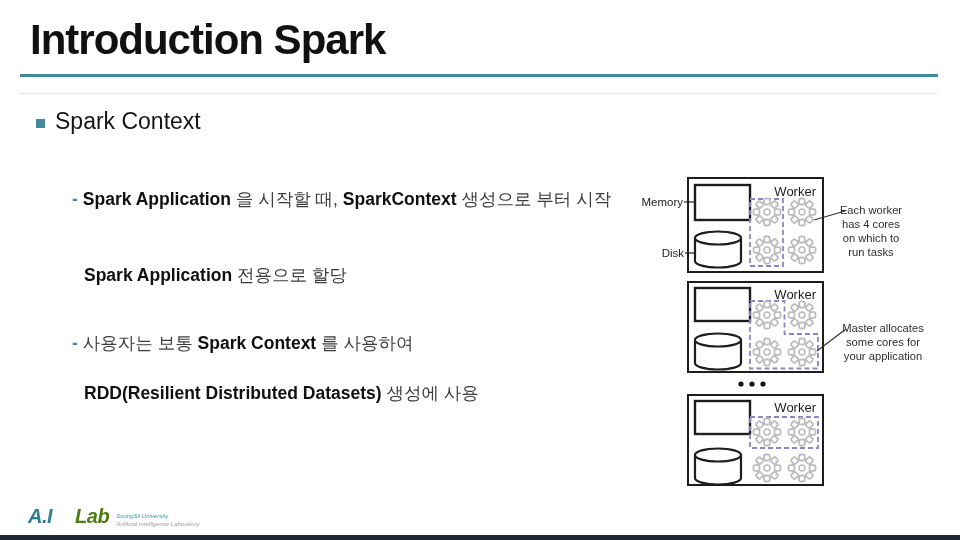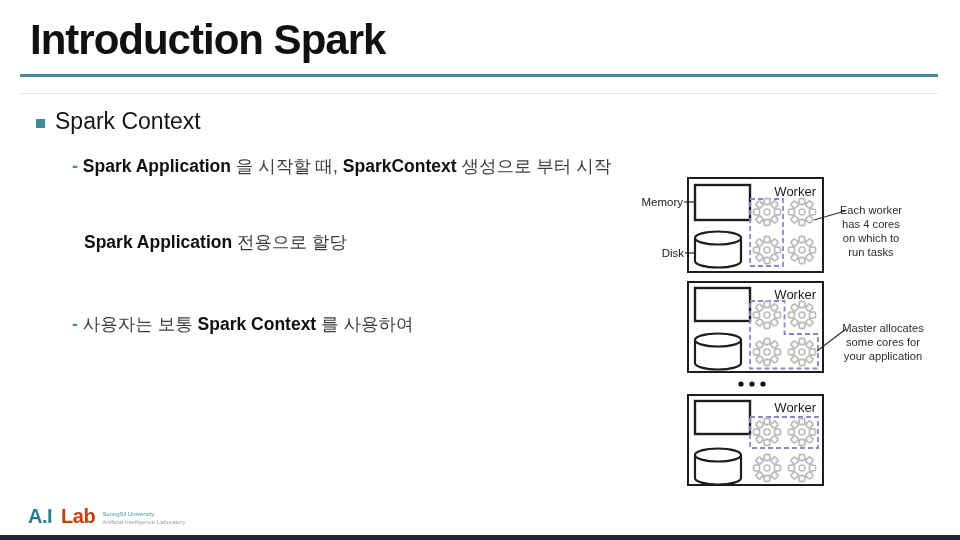--- a/index.html
+++ b/index.html
@@ -10,31 +10,31 @@
   .title{
     position:absolute;left:30px;top:16px;margin:0;
     font-size:42px;font-weight:bold;letter-spacing:-1px;color:#111;
   }
   .rule-teal{position:absolute;left:20px;top:74px;width:918px;height:3px;background:#43889c;}
   .rule-faint{position:absolute;left:20px;top:93px;width:918px;height:1px;background:#ddc9ce;opacity:.5;}
   .section{position:absolute;left:36px;top:108px;display:flex;align-items:center;}
   .section .sq{width:9px;height:9px;background:#43889c;margin-right:10px;margin-top:3px;flex:0 0 auto;}
   .section .txt{font-size:23px;color:#151515;}
   .bullet{
-    position:absolute;left:72px;white-space:pre;font-size:17.5px;line-height:22px;color:#3c3c3c;
+    position:absolute;left:72px;white-space:pre;font-size:17.5px;line-height:22px;color:#3c3c3c;margin-top:33px;
   }
   .bullet.cont{left:84px;text-align:center;}
   .dash{color:#43889c;font-weight:bold;padding-right:5px;}
   .en{font-weight:bold;color:#101010;}
   .ko{color:#3c3c3c;}
   svg text{font-family:"Liberation Sans",sans-serif;}
   .diagram{position:absolute;left:0;top:0;pointer-events:none;}
-  .logo{position:absolute;left:28px;top:505px;display:flex;align-items:center;}
+  .logo{position:absolute;left:28px;top:505px;display:flex;align-items:flex-end;font-style:italic;}
   .logo-ai{font-size:20px;font-weight:bold;color:#2e7d92;letter-spacing:-.5px;}
-  .logo-lab{font-size:20px;font-weight:bold;color:#c2410c;margin-left:9px;letter-spacing:-.5px;}
+  .logo-lab{font-size:20px;font-weight:bold;color:#4d7c0f;margin-left:23px;letter-spacing:-.5px;}
   .logo-sub{margin-left:7px;margin-top:3px;line-height:8px;}
   .logo-sub .u{font-size:6px;color:#3f93ab;}
   .logo-sub .l{font-size:6px;color:#9aa0a8;}
   .footer-bar{position:absolute;left:0;bottom:0;width:960px;height:5px;background:#1e2835;}
 </style>
 </head>
 <body>
 
 <div class="slide">
 
@@ -45,22 +45,23 @@
   <div class="section">
     <span class="sq"></span>
     <span class="txt">Spark Context</span>
   </div>
 
   <div class="bullet" style="top:155px"><span class="dash">-</span><span class="en">Spark Application</span><span class="ko"> 을 시작할 때, </span><span class="en">SparkContext</span><span class="ko"> 생성으로 부터 시작</span></div>
 
 
   <div class="bullet cont" style="top:231px"><span class="en">Spark Application</span><span class="ko"> 전용으로 할당</span></div>
 
-  <div class="bullet" style="top:313px"><span class="dash">-</span><span class="ko">사용자는 보통 </span><span class="en">Spark Context</span><span class="ko"> 를 사용하여</span></div>
+  <div class="bullet" style="top:299px"><span class="dash">-</span><span class="ko">사용자는 보통 </span><span class="en">Spark Context</span><span class="ko"> 를 사용하여</span></div>
 
+  <div class="bullet cont" style="top:349px"><span class="en">RDD(Resilient Distributed Datasets)</span><span class="ko"> 생성에 사용</span></div>
 
   <svg class="diagram" width="960" height="540" viewBox="0 0 960 540">
     <defs>
       <g id="gear">
         <circle r="9.5" fill="#fff" stroke="#bdbdbd" stroke-width="1.8"></circle>
         <rect x="-2.8" y="-13.5" width="5.6" height="6" rx="1.5" fill="#fff" stroke="#bdbdbd" stroke-width="1.8" transform="rotate(0)"></rect>
         <rect x="-2.8" y="-13.5" width="5.6" height="6" rx="1.5" fill="#fff" stroke="#bdbdbd" stroke-width="1.8" transform="rotate(45)"></rect>
         <rect x="-2.8" y="-13.5" width="5.6" height="6" rx="1.5" fill="#fff" stroke="#bdbdbd" stroke-width="1.8" transform="rotate(90)"></rect>
         <rect x="-2.8" y="-13.5" width="5.6" height="6" rx="1.5" fill="#fff" stroke="#bdbdbd" stroke-width="1.8" transform="rotate(135)"></rect>
         <rect x="-2.8" y="-13.5" width="5.6" height="6" rx="1.5" fill="#fff" stroke="#bdbdbd" stroke-width="1.8" transform="rotate(180)"></rect>

